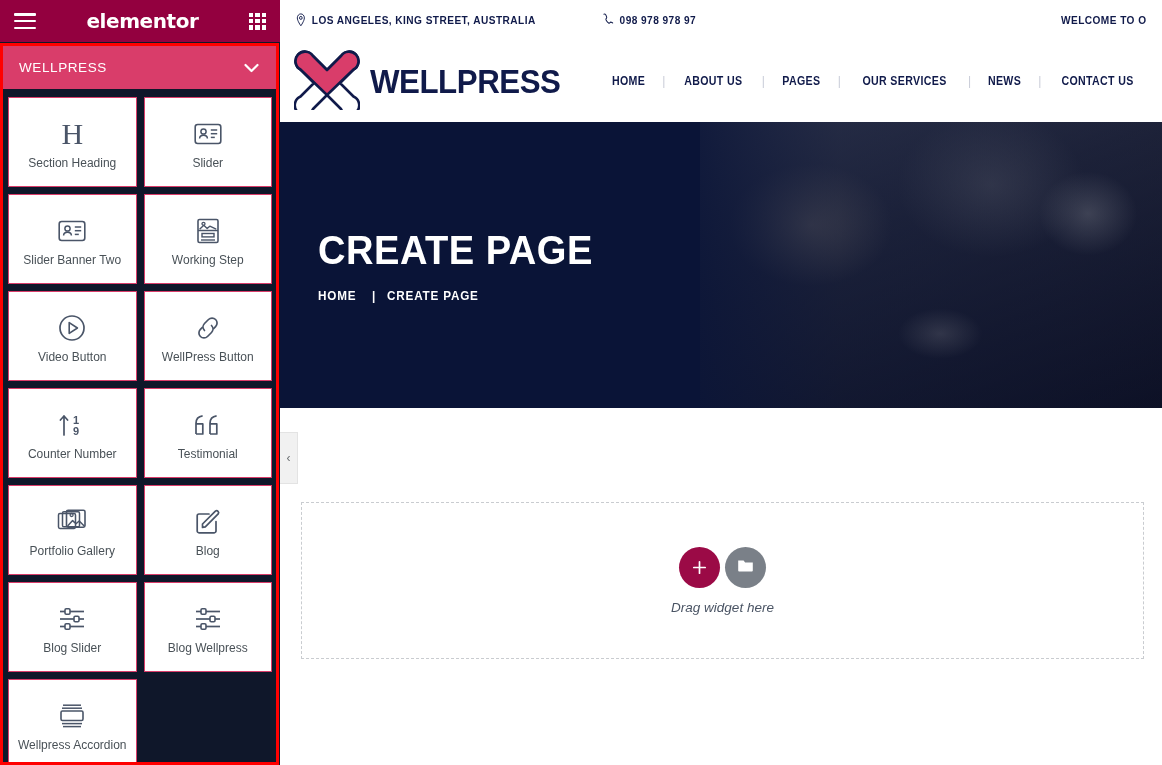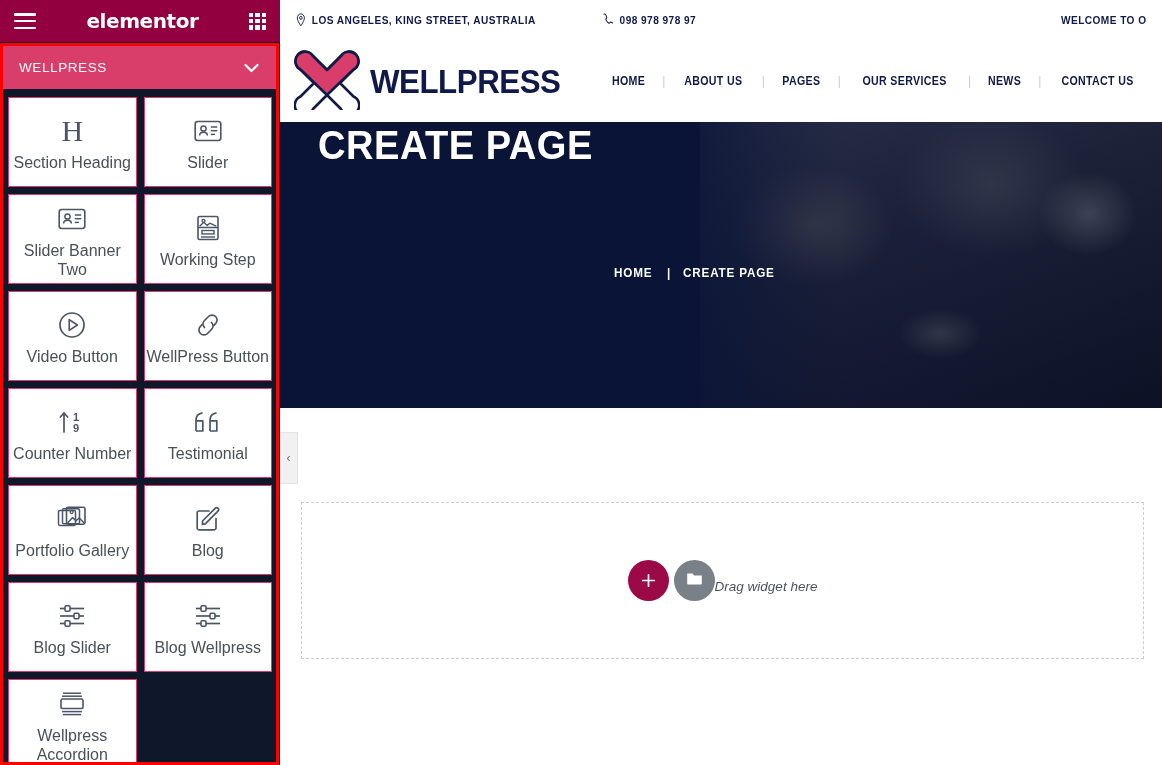--- a/index.html
+++ b/index.html
@@ -59,21 +59,21 @@
     display: grid; grid-template-columns: 1fr 1fr;
     gap: 7px;
   }
   .widget {
     background: #fff; border: 1.5px solid #d93d6a;
     height: 90px;
     display: flex; flex-direction: column; align-items: center; justify-content: center;
     cursor: grab;
   }
   .widget .wicon { height: 40px; display: flex; align-items: center; justify-content: center; color: #4a5568; }
-  .widget .wlabel { font-size: 16px; color: #495157; margin-top: 2px; text-align: center; line-height: 1.2; }
+  .widget .wlabel { font-size: 12px; color: #495157; margin-top: 2px; text-align: center; line-height: 1.2; }
   .widget svg { display: block; }
   .glyph-h { font-family: "Liberation Serif", serif; font-size: 30px; color: #4a5568; line-height: 1; }
 
   
   #collapse-tab {
     position: absolute; left: 280px; top: 432px;
     width: 18px; height: 52px;
     background: #f1f1f1; border: 1px solid #e3e3e3; border-left: none;
     display: flex; align-items: center; justify-content: center;
     color: #6b6f72; font-size: 12px; z-index: 15; cursor: pointer;
@@ -122,37 +122,37 @@
       linear-gradient(160deg, #4a4f63 0%, #2b2f42 38%, #1b1e30 70%, #0e1020 100%);
   }
   #hero-photo::after {
     content: ""; position: absolute; inset: 0;
     background: linear-gradient(90deg, rgba(10,20,55,0.88) 0%, rgba(12,20,50,0.55) 30%, rgba(12,18,45,0.45) 100%);
   }
   #hero-overlay {
     position: absolute; left: 0; top: 0; width: 420px; height: 286px;
     background: #0a1437;
   }
-  #hero-content { position: absolute; left: 38px; top: 0; height: 286px; display: flex; flex-direction: row; justify-content: center; z-index: 4; }
+  #hero-content { position: absolute; left: 38px; top: 0; height: 286px; display: flex; flex-direction: column; justify-content: center; z-index: 4; }
   #hero-title {
     color: #fff; font-size: 41px; font-weight: bold; letter-spacing: 0.5px;
     transform: scaleX(0.93); transform-origin: left center;
   }
   #hero-crumbs { display: flex; align-items: center; gap: 11px; margin-top: 14px; }
   #hero-crumbs span, #hero-crumbs a {
     color: #fff; font-size: 13px; font-weight: bold; letter-spacing: 0.9px; text-decoration: none;
     transform: scaleX(0.9); display: inline-block; transform-origin: left center;
   }
   #hero-crumbs .bar { color: #fff; }
 
   #canvas { position: relative; height: 379px; background: #fff; }
   #dropzone {
     position: absolute; left: 21px; top: 94px; right: 18px; height: 157px;
     border: 1.5px dashed #c9ccd0;
-    display: flex; flex-direction: row; align-items: center; justify-content: center;
+    display: flex; flex-direction: column; align-items: center; justify-content: center;
   }
   #dz-buttons { display: flex; gap: 5px; }
   .dz-btn { width: 41px; height: 41px; border-radius: 50%; display: flex; align-items: center; justify-content: center; cursor: pointer; }
   .dz-add { background: #9b0a46; color: #fff; font-size: 21px; line-height: 1; font-weight: 300; }
   .dz-folder { background: #7a8088; color: #fff; }
   #dz-label { margin-top: 12px; font-style: italic; font-size: 13.5px; color: #4a5464; font-family: "Liberation Sans", sans-serif; }
 </style>
 </head>
 <body>
 

